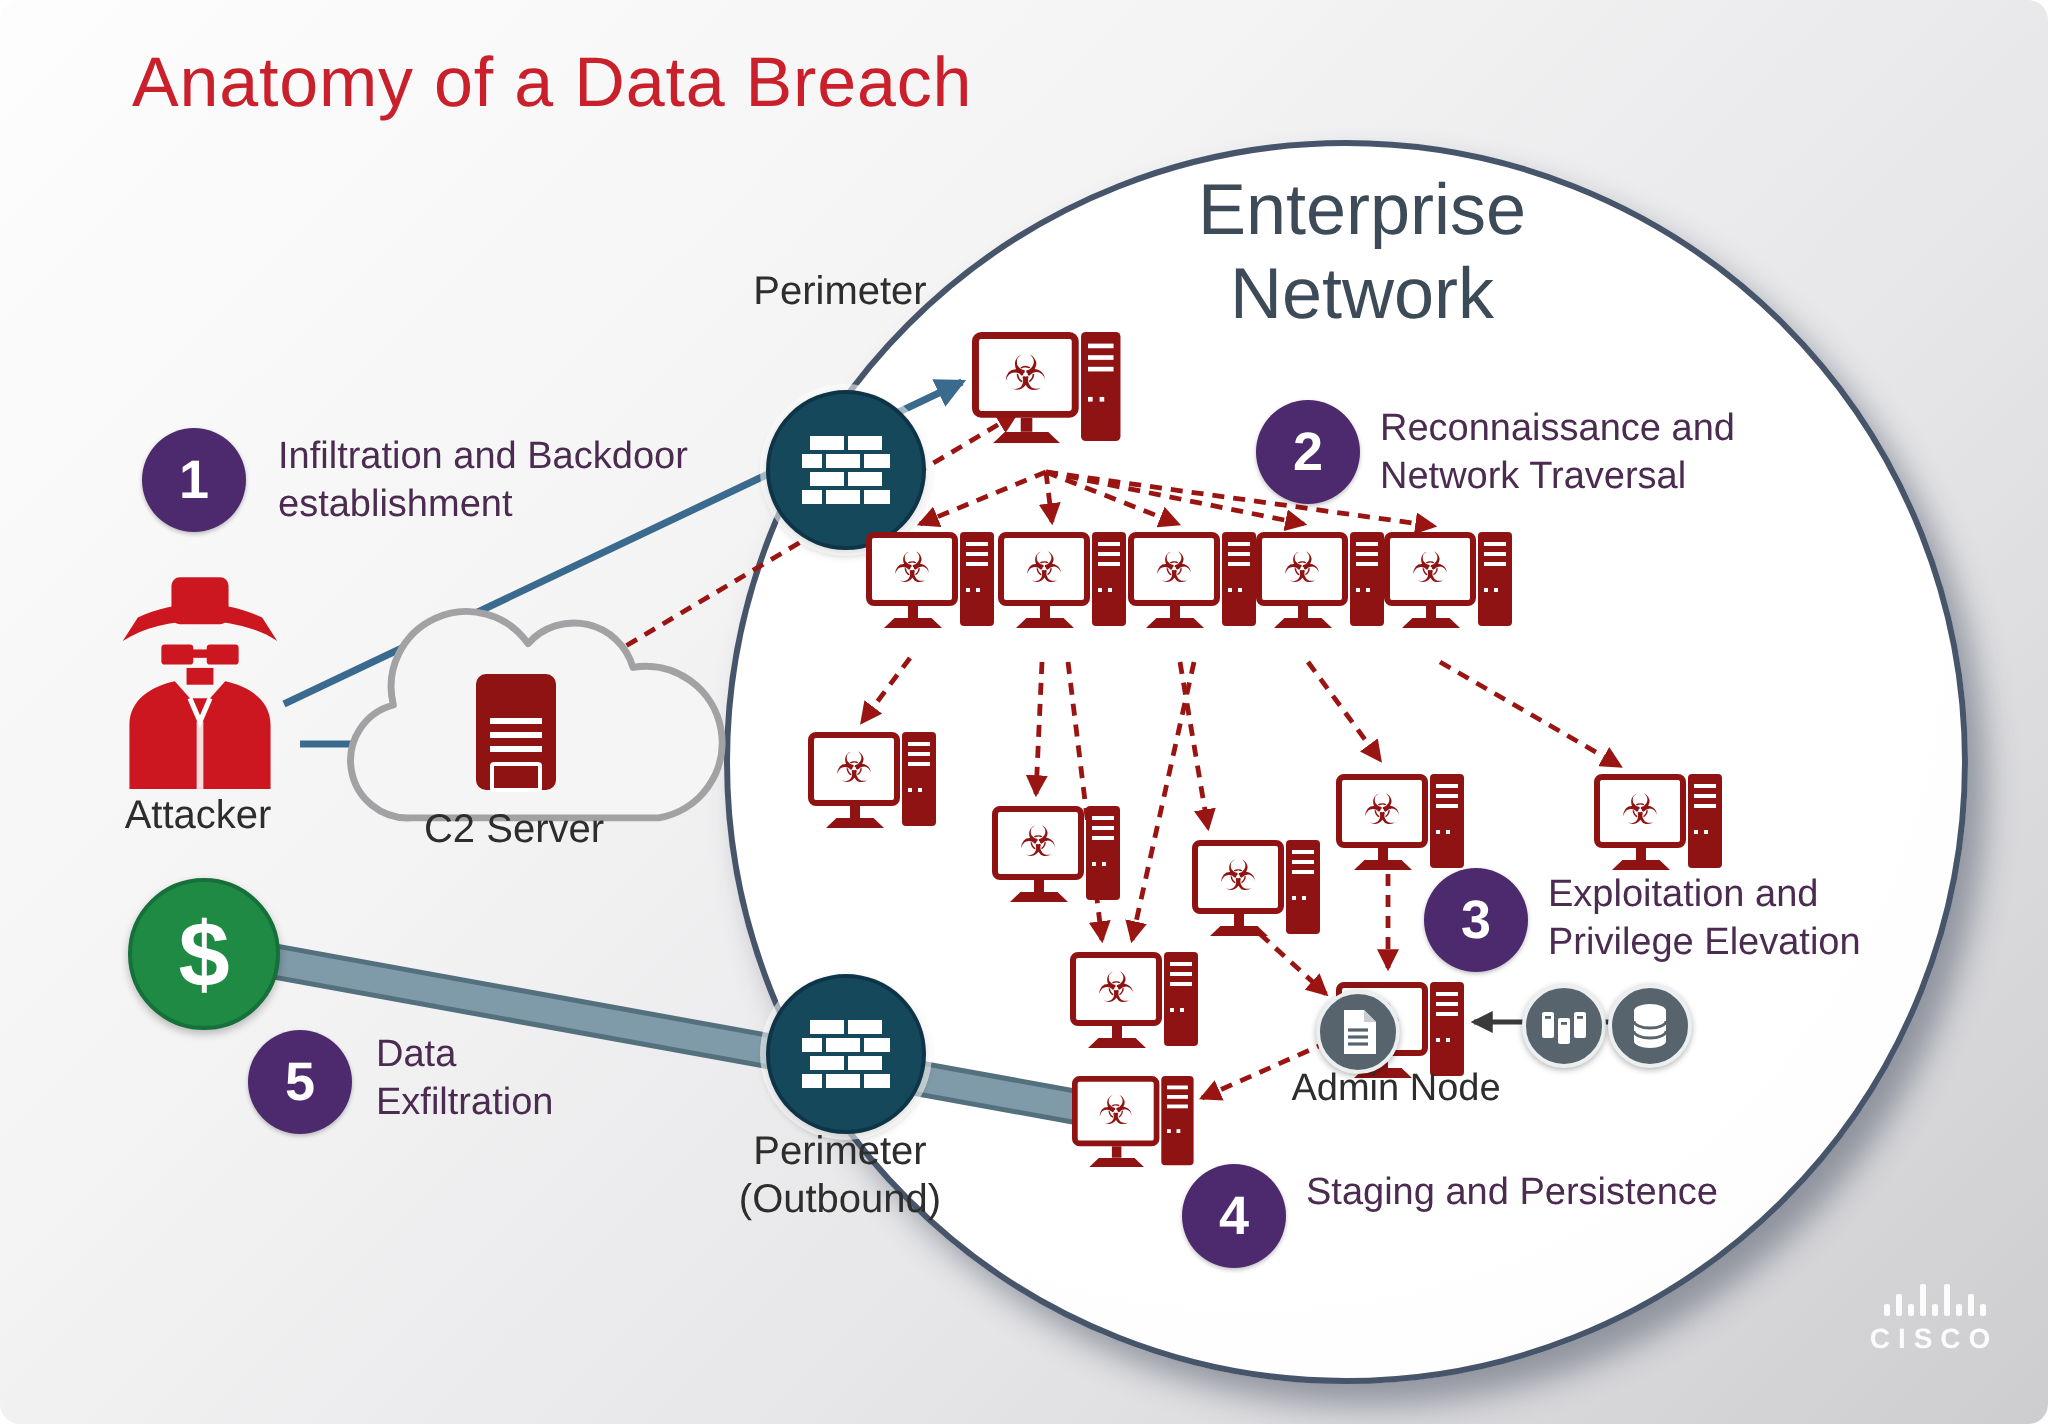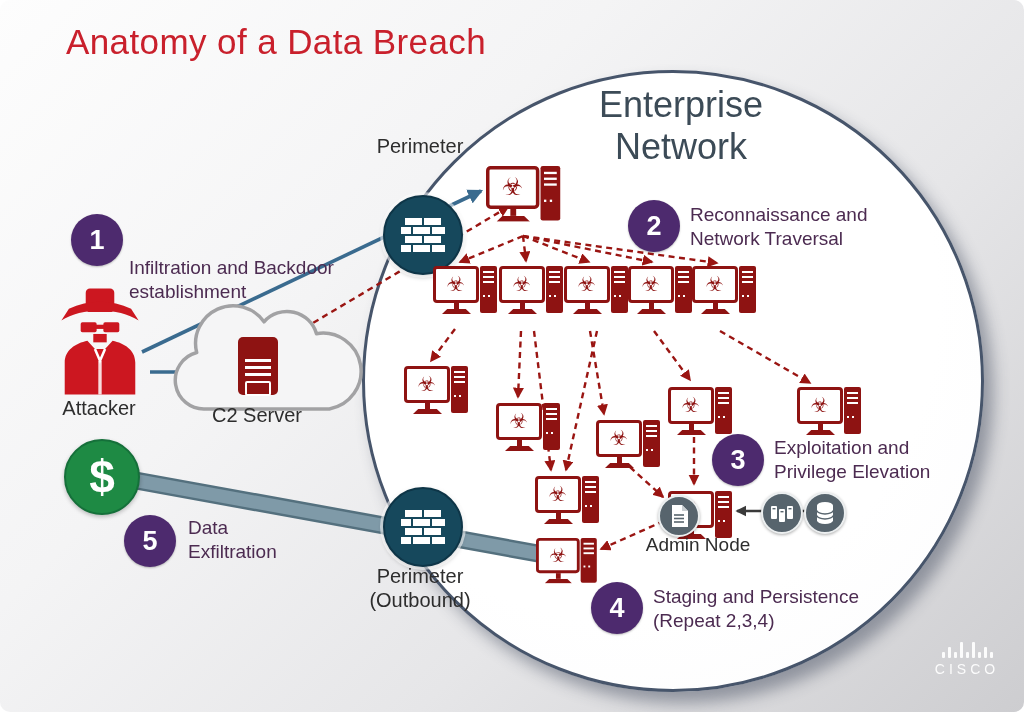--- a/index.html
+++ b/index.html
@@ -55,21 +55,21 @@
     box-shadow:0 1px 3px rgba(0,0,0,.3);}
   
   #c2{width:40px;height:58px;background:var(--dr);border-radius:5px;}
   #c2 i{display:block;height:3px;background:#fff;margin:4px 7px 0;}
   #c2 i:first-child{margin-top:22px;}
   #c2 .bay{display:block;width:22px;height:11px;border:2px solid #fff;border-radius:2px;margin:5px auto 0;}
   
   #cisco{left:925px;top:640px;width:84px;text-align:center;}
   #cisco .bars{display:flex;align-items:flex-end;justify-content:center;gap:3px;height:18px;}
   #cisco .bars b{width:3px;background:rgba(255,255,255,.92);border-radius:1px;}
-  #cisco .word{color:rgba(255,255,255,.92);font-size:14px;font-weight:normal;letter-spacing:4px;margin-top:3px;}
+  #cisco .word{color:rgba(255,255,255,.92);font-size:14px;font-weight:bold;letter-spacing:4px;margin-top:3px;}
 </style>
 </head>
 <body>
 
 <div id="stage" style="--red: #c9202c; --dr: #8e1312; --purple: #4d2a6e;">
 
   <div class="abs" id="net-circle"></div>
   <div class="abs" id="net-label">Enterprise Network</div>
 
   <div class="abs" id="title">Anatomy of a Data Breach</div>
@@ -115,21 +115,21 @@
       <line x1="720" y1="331" x2="810" y2="383" marker-end="url(#aR)"></line>
       <line x1="694" y1="437" x2="694" y2="484" marker-end="url(#aR)"></line>
       <line x1="630" y1="467" x2="663" y2="497" marker-end="url(#aR)"></line>
       <line x1="664" y1="521" x2="601" y2="549" marker-end="url(#aR)"></line>
     </g>
   </svg>
 
   <div class="abs badge" style="left:71px;top:214px;">
       <span>1</span>
     </div>
-  <div class="abs stage-text" style="left:129px;top:217px;width:260px;margin-top:39px;">
+  <div class="abs stage-text" style="left:139px;top:217px;width:260px;">
     <div>Infiltration and  Backdoor</div>
       <div>establishment</div>
   </div>
 
   <div class="abs badge" style="left:628px;top:200px;">
       <span>2</span>
     </div>
   <div class="abs stage-text" style="left:690px;top:203px;width:220px;">
     <div>Reconnaissance and</div>
       <div>Network Traversal</div>
@@ -141,21 +141,20 @@
   <div class="abs stage-text" style="left:774px;top:436px;width:180px;">
     <div>Exploitation and</div>
       <div>Privilege Elevation</div>
   </div>
 
   <div class="abs badge" style="left:591px;top:582px;">
       <span>4</span>
     </div>
   <div class="abs stage-text" style="left:653px;top:585px;width:240px;">
     <div>Staging and  Persistence</div>
-      <div>(Repeat 2,3,4)</div>
   </div>
 
   <div class="abs badge" style="left:124px;top:515px;">
       <span>5</span>
     </div>
   <div class="abs stage-text" style="left:188px;top:516px;width:130px;">
     <div>Data</div>
       <div>Exfiltration</div>
   </div>
 

